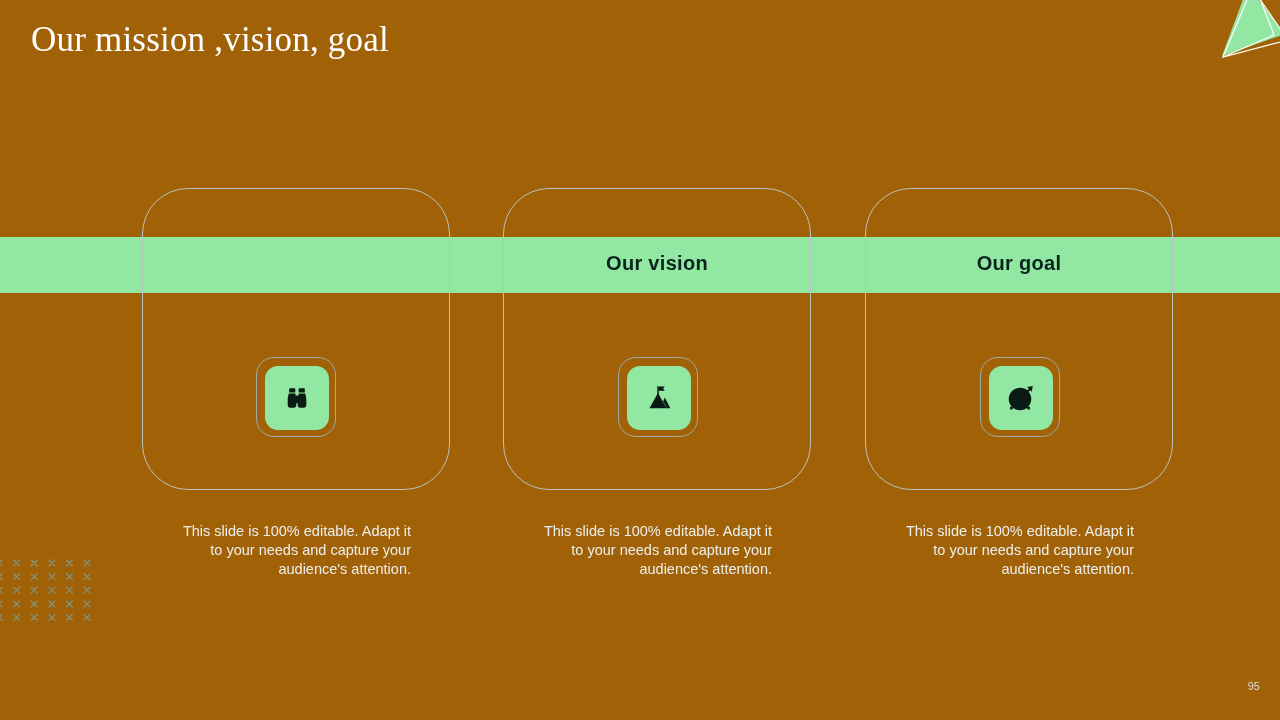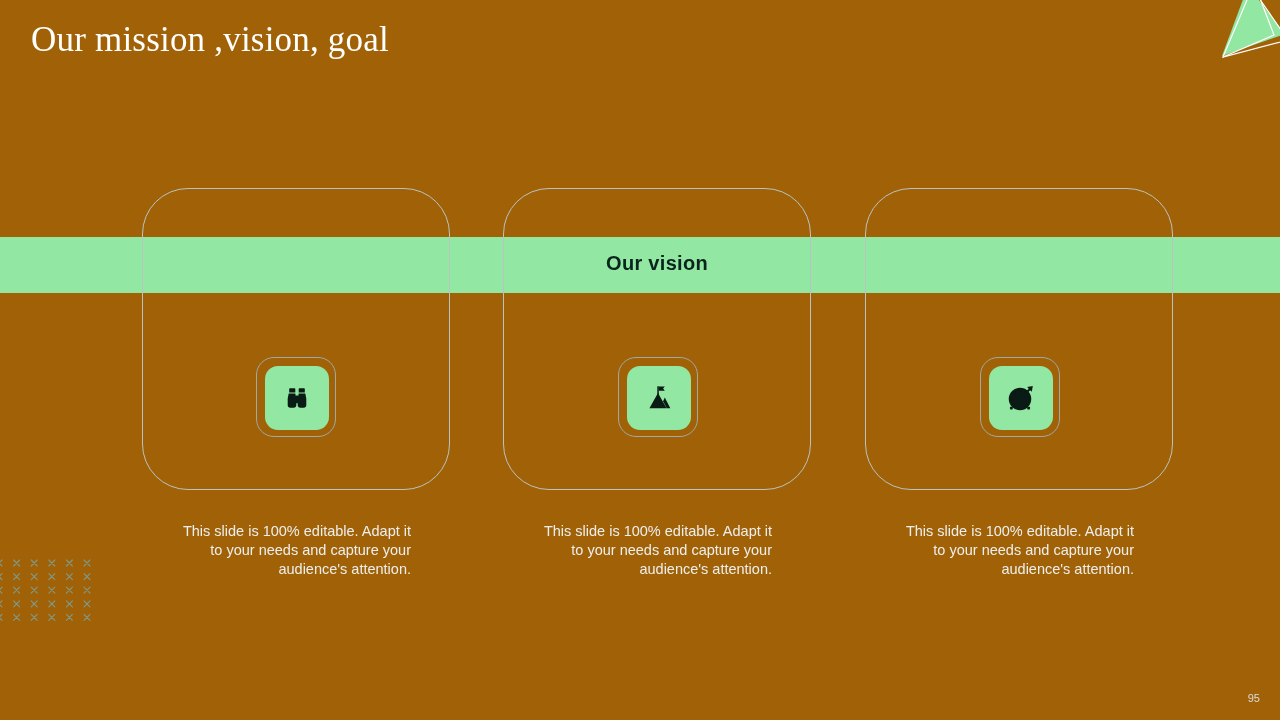--- a/index.html
+++ b/index.html
@@ -145,21 +145,21 @@
     top: 0;
     width: 90px;
     height: 70px;
     z-index: 1;
   }
 
   
   .page-number {
     position: absolute;
     right: 20px;
-    bottom: 16px;
+    bottom: 28px;
     font-size: 11px;
     color: #D8DCDC;
     z-index: 4;
   }
 </style>
 </head>
 <body>
 
 <div id="slide">
 
@@ -200,20 +200,21 @@
           <path d="M15.8 4.4h6.0l-1.7 2.2 1.7 2.2h-6.0z"></path>
           <path d="M15.0 11.0l8.6 15.2H6.4L15.0 11.0z"></path>
           <path d="M21.8 15.4l5.5 10.8h-3.6l-3.6-7.0z"></path>
           <path d="M10.6 19.4c1.3 1.0 2.1-0.6 3.3 0.2 1.2 0.8 2.0-0.5 3.3 0.3l-1.1-2.1h-4.5z" fill="#92E7A2"></path>
         </svg>
       </div>
     </div>
     <div class="card-body c1">This slide is 100% editable. Adapt it to your needs and capture your audience's attention.</div>
 
     <div class="card c2"></div>
+    <div class="card-heading c2">Our goal</div>
     <div class="icon-ring c2">
       <div class="icon-tile">
         <svg viewBox="0 0 32 32" aria-hidden="true">
           <circle cx="15" cy="17" r="10.2" fill="none" stroke="#0A1A14" stroke-width="2.1"></circle>
           <circle cx="15" cy="17" r="6.4" fill="none" stroke="#0A1A14" stroke-width="2.1"></circle>
           <circle cx="15" cy="17" r="2.5"></circle>
           <path d="M15 17 L25.5 6.5" stroke="#0A1A14" stroke-width="2.2" fill="none"></path>
           <path d="M22.2 5.1l5.6-1.0-1.0 5.6-2.4-2.2z"></path>
           <path d="M5.3 25.0l2.2 2.2M22.5 25.0l2.2 2.2M5.3 27.2l2.2-2.2M22.5 27.2l2.2-2.2" stroke="#0A1A14" stroke-width="1.6" fill="none"></path>
         </svg>

